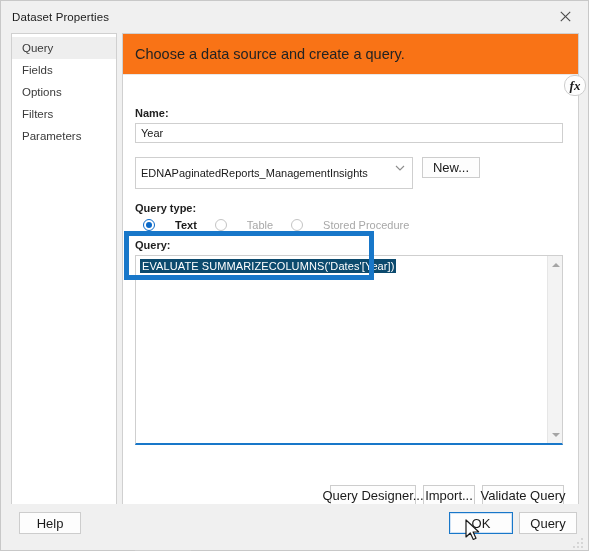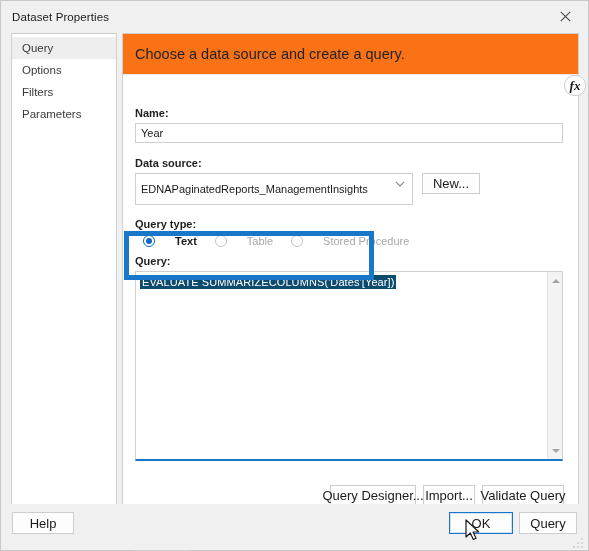--- a/index.html
+++ b/index.html
@@ -339,21 +339,21 @@
   }
 
   
   #footer {
     flex: 0 0 46px;
     position: relative;
     background: #f0f0f0;
   }
   #help-btn {
     position: absolute;
-    left: 11px; top: 8px;
+    left: 18px; top: 8px;
     width: 62px; height: 22px;
   }
   #ok-btn {
     position: absolute;
     left: 448px; top: 8px;
     width: 64px; height: 22px;
     border: 1px solid #1877c9;
     box-shadow: 0 0 0 1px #cfe2f5 inset;
   }
   #cancel-btn {
@@ -407,20 +407,23 @@
     </div>
   </div>
 
   <div id="body-area">
 
     <div id="nav">
       <div class="nav-item selected">
         <span>Query</span>
       </div>
       <div class="nav-item">
+        <span>Fields</span>
+      </div>
+      <div class="nav-item">
         <span>Options</span>
       </div>
       <div class="nav-item">
         <span>Filters</span>
       </div>
       <div class="nav-item">
         <span>Parameters</span>
       </div>
     </div>
 
@@ -433,21 +436,20 @@
       <div id="panel-content">
 
         <div id="name-row">
           <div class="field-label">Name:</div>
           <div class="txt-input" id="name-input">
             <span>Year</span>
           </div>
         </div>
 
         <div>
-          <div class="field-label">Data source:</div>
           <div id="ds-row">
             <div id="ds-combo">
               <span id="ds-combo-value">EDNAPaginatedReports_ManagementInsights</span>
               <span id="ds-chevron">
                 <svg width="10" height="7" viewBox="0 0 10 7">
                   <polyline points="1,1 5,5 9,1" fill="none" stroke="#8d8d8d" stroke-width="1.1"></polyline>
                 </svg>
               </span>
             </div>
             <div class="std-btn" id="new-btn">

